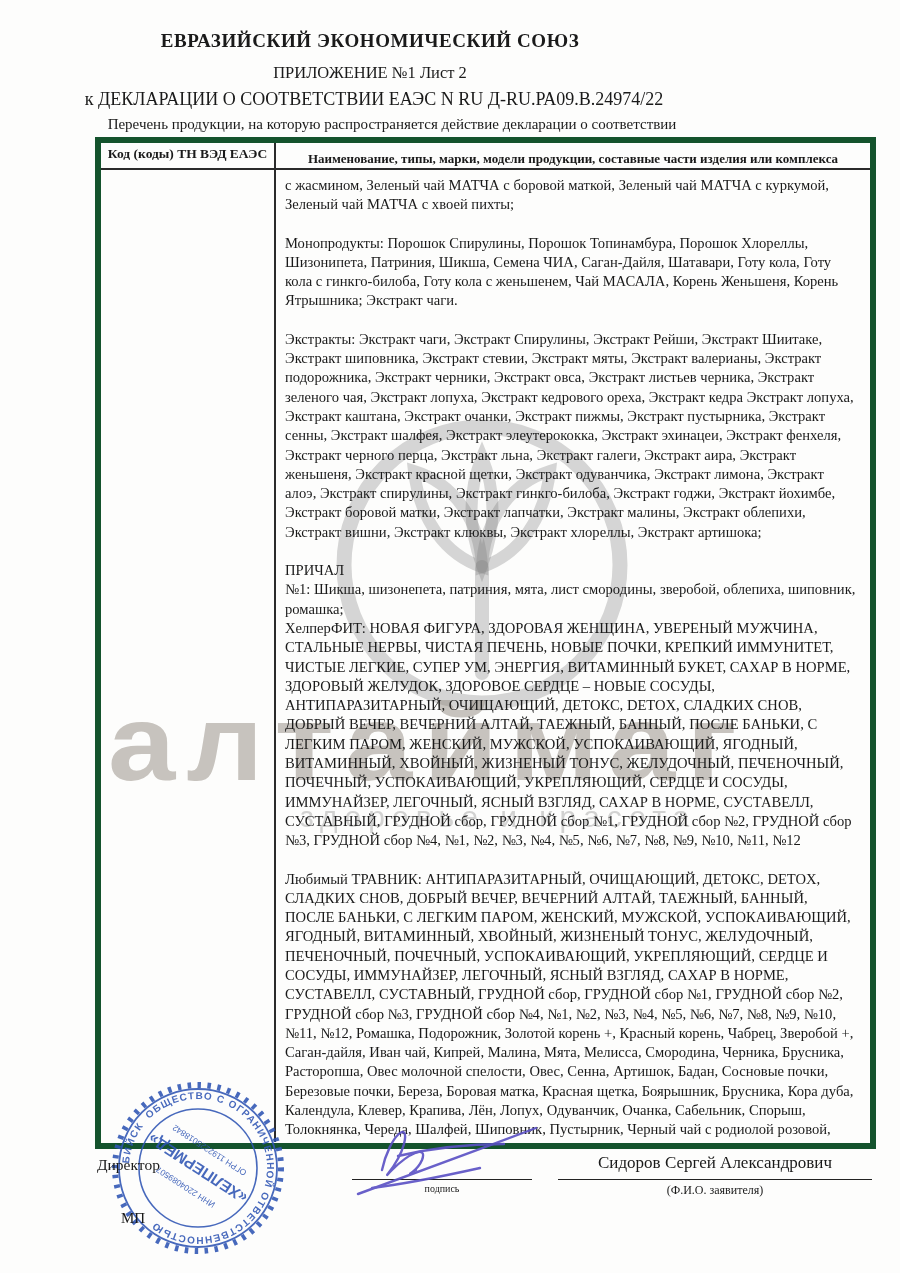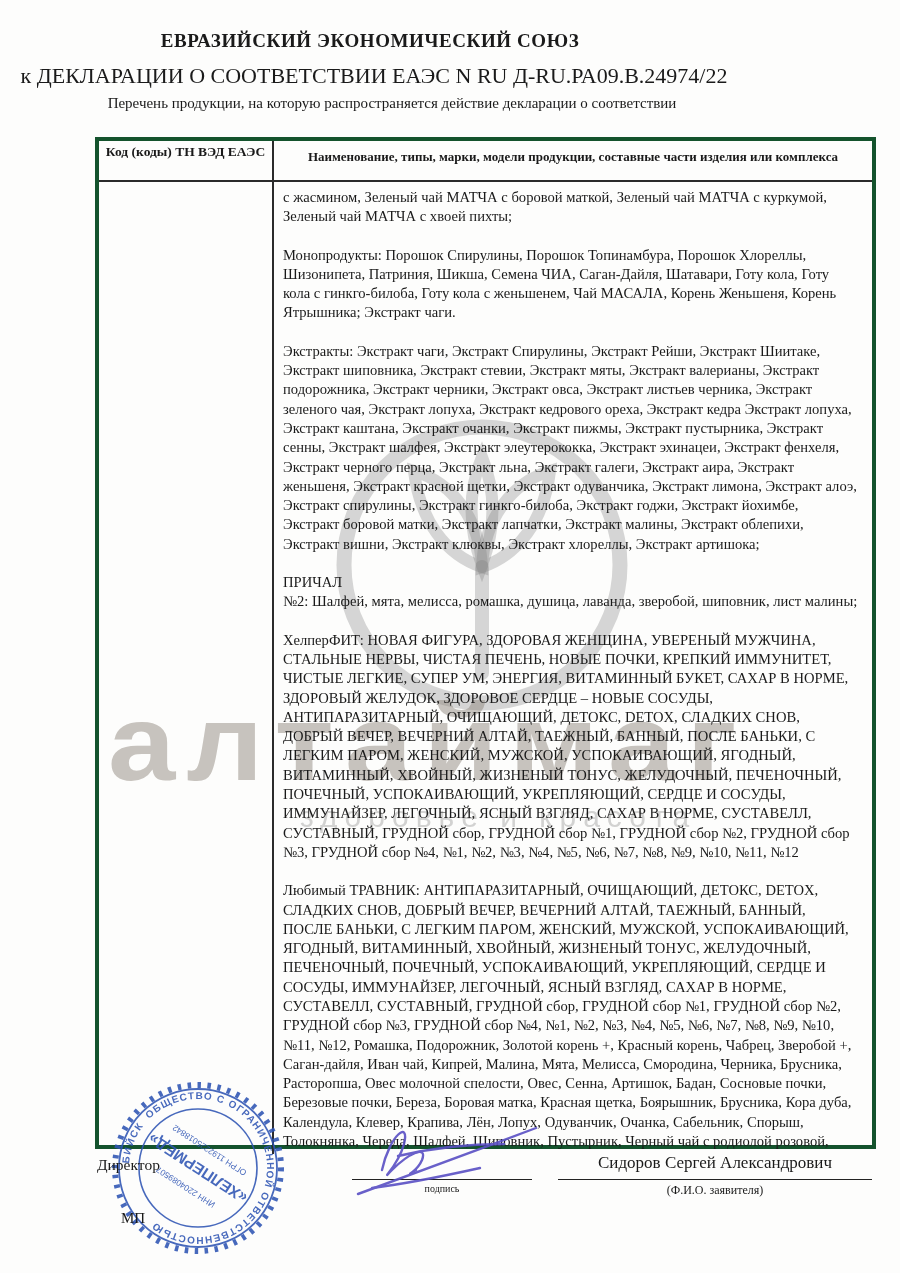--- a/index.html
+++ b/index.html
@@ -4,31 +4,31 @@
 <style>
   html,body{margin:0;padding:0;}
   body{
     width:900px;height:1273px;position:relative;background:#fdfdfc;
     font-family:"Liberation Serif", serif;color:#1a1a1a;overflow:hidden;
   }
   
   .doc-header{position:absolute;left:0;top:30px;width:740px;text-align:center;z-index:2;}
   .h-union{font-size:19px;font-weight:bold;letter-spacing:.6px;margin:0 0 11px 0;}
   .h-annex{font-size:16.5px;margin:0 0 6px 0;}
-  .h-decl{font-size:22px;margin:0 0 6px 8px;}
+  .h-decl{font-size:18px;margin:0 0 6px 8px;}
   .h-sub{font-size:15px;margin:0;padding-left:44px;}
   
   .products-table{
     position:absolute;left:95px;top:137px;width:781px;height:1012px;
-    border:4px solid #14532d;box-sizing:border-box;z-index:2;background:transparent;
+    border:6px solid #14532d;box-sizing:border-box;z-index:2;background:transparent;
   }
   .t-head{display:flex;border-bottom:2px solid #2b2b2b;}
   .t-head .c1{width:175px;border-right:2px solid #2b2b2b;box-sizing:border-box;
     font-weight:bold;font-size:13.5px;text-align:center;padding:3px 6px 2px 6px;line-height:16px;}
-  .t-head .c2{flex:1;font-weight:bold;font-size:13px;text-align:center;padding:8px 6px 16px 6px;line-height:15px;}
+  .t-head .c2{flex:1;font-weight:bold;font-size:13px;text-align:center;padding:8px 6px 2px 6px;line-height:15px;}
   .t-body{display:flex;height:972px;}
   .t-body .c1{width:175px;border-right:2px solid #2b2b2b;box-sizing:border-box;}
   .t-body .c2{flex:1;padding:6px 14px 0 9px;overflow:hidden;}
   .t-body p{margin:0;font-size:14.6px;line-height:19.3px;text-align:left;}
   .t-body p.gap{margin-bottom:19px;}
   
   .wm-logo{position:absolute;left:332px;top:415px;z-index:1;}
   .wm-brand{
     position:absolute;left:108px;top:680px;z-index:1;
     font-family:"Liberation Sans", sans-serif;font-weight:bold;
@@ -62,37 +62,38 @@
     <path d="M150,152 C152,106 178,68 218,56 C212,106 186,140 150,152 Z" stroke-width="12"></path>
     <path d="M150,150 C136,112 136,76 150,42 C164,76 164,112 150,150 Z" stroke-width="12"></path>
   </g>
 </svg>
 
 <div class="wm-brand">алтаймаг</div>
 <div class="wm-tagline">здоровье и красота</div>
 
 <div class="doc-header">
   <p class="h-union">ЕВРАЗИЙСКИЙ ЭКОНОМИЧЕСКИЙ СОЮЗ</p>
+  <p class="h-annex">ПРИЛОЖЕНИЕ №1 Лист 2</p>
   <p class="h-decl">к ДЕКЛАРАЦИИ  О СООТВЕТСТВИИ ЕАЭС N RU Д-RU.РА09.В.24974/22</p>
   <p class="h-sub">Перечень продукции, на которую распространяется действие декларации о соответствии</p>
 </div>
 
 <div class="products-table">
   <div class="t-head">
     <div class="c1">Код (коды) ТН ВЭД ЕАЭС</div>
     <div class="c2">Наименование, типы, марки, модели продукции, составные части изделия или комплекса</div>
   </div>
   <div class="t-body">
     <div class="c1"></div>
     <div class="c2">
       <p class="gap">с жасмином, Зеленый чай МАТЧА с боровой маткой, Зеленый чай МАТЧА с куркумой, Зеленый чай МАТЧА с хвоей пихты;</p>
       <p class="gap">Монопродукты: Порошок Спирулины, Порошок Топинамбура, Порошок Хлореллы, Шизонипета, Патриния, Шикша, Семена ЧИА, Саган-Дайля, Шатавари, Готу кола, Готу кола с гинкго-билоба,  Готу кола с женьшенем, Чай МАСАЛА, Корень Женьшеня, Корень Ятрышника; Экстракт чаги.</p>
       <p class="gap">Экстракты:  Экстракт чаги, Экстракт Спирулины, Экстракт Рейши, Экстракт Шиитаке, Экстракт шиповника, Экстракт стевии, Экстракт мяты, Экстракт валерианы, Экстракт подорожника, Экстракт черники, Экстракт овса, Экстракт листьев черника, Экстракт зеленого чая, Экстракт лопуха, Экстракт кедрового ореха, Экстракт кедра Экстракт лопуха, Экстракт каштана, Экстракт очанки, Экстракт пижмы, Экстракт пустырника, Экстракт сенны, Экстракт шалфея, Экстракт элеутерококка, Экстракт эхинацеи, Экстракт фенхеля, Экстракт черного перца, Экстракт льна, Экстракт галеги, Экстракт аира, Экстракт женьшеня, Экстракт красной щетки, Экстракт одуванчика, Экстракт лимона, Экстракт алоэ, Экстракт спирулины, Экстракт гинкго-билоба, Экстракт годжи, Экстракт йохимбе, Экстракт боровой матки, Экстракт лапчатки, Экстракт малины, Экстракт облепихи, Экстракт вишни, Экстракт клюквы, Экстракт хлореллы, Экстракт артишока;</p>
       <p>ПРИЧАЛ</p>
-      <p class="gap">№2: Шалфей, мята, мелисса, ромашка, душица, лаванда, зверобой, шиповник, лист малины;</p>
+      <p>№1: Шикша, шизонепета, патриния, мята, лист смородины, зверобой, облепиха, шиповник, ромашка;</p>
       <p class="gap">ХелперФИТ: НОВАЯ ФИГУРА,  ЗДОРОВАЯ ЖЕНЩИНА, УВЕРЕНЫЙ  МУЖЧИНА, СТАЛЬНЫЕ НЕРВЫ, ЧИСТАЯ ПЕЧЕНЬ, НОВЫЕ ПОЧКИ, КРЕПКИЙ  ИММУНИТЕТ, ЧИСТЫЕ ЛЕГКИЕ, СУПЕР УМ, ЭНЕРГИЯ, ВИТАМИННЫЙ БУКЕТ,  САХАР В НОРМЕ, ЗДОРОВЫЙ ЖЕЛУДОК, ЗДОРОВОЕ СЕРДЦЕ – НОВЫЕ СОСУДЫ, АНТИПАРАЗИТАРНЫЙ,  ОЧИЩАЮЩИЙ, ДЕТОКС, DETOX, СЛАДКИХ СНОВ, ДОБРЫЙ ВЕЧЕР, ВЕЧЕРНИЙ АЛТАЙ, ТАЕЖНЫЙ, БАННЫЙ, ПОСЛЕ БАНЬКИ, С ЛЕГКИМ ПАРОМ,  ЖЕНСКИЙ, МУЖСКОЙ, УСПОКАИВАЮЩИЙ, ЯГОДНЫЙ, ВИТАМИННЫЙ, ХВОЙНЫЙ, ЖИЗНЕНЫЙ ТОНУС, ЖЕЛУДОЧНЫЙ, ПЕЧЕНОЧНЫЙ, ПОЧЕЧНЫЙ, УСПОКАИВАЮЩИЙ, УКРЕПЛЯЮЩИЙ,  СЕРДЦЕ И СОСУДЫ, ИММУНАЙЗЕР,  ЛЕГОЧНЫЙ, ЯСНЫЙ ВЗГЛЯД, САХАР В НОРМЕ,  СУСТАВЕЛЛ, СУСТАВНЫЙ,  ГРУДНОЙ  сбор, ГРУДНОЙ  сбор №1, ГРУДНОЙ  сбор №2, ГРУДНОЙ  сбор №3, ГРУДНОЙ  сбор №4, №1, №2, №3, №4, №5, №6, №7, №8, №9, №10, №11, №12</p>
       <p>Любимый ТРАВНИК:  АНТИПАРАЗИТАРНЫЙ,  ОЧИЩАЮЩИЙ, ДЕТОКС, DETOX, СЛАДКИХ СНОВ, ДОБРЫЙ ВЕЧЕР, ВЕЧЕРНИЙ АЛТАЙ, ТАЕЖНЫЙ, БАННЫЙ, ПОСЛЕ БАНЬКИ, С ЛЕГКИМ ПАРОМ, ЖЕНСКИЙ, МУЖСКОЙ, УСПОКАИВАЮЩИЙ, ЯГОДНЫЙ, ВИТАМИННЫЙ, ХВОЙНЫЙ, ЖИЗНЕНЫЙ ТОНУС, ЖЕЛУДОЧНЫЙ, ПЕЧЕНОЧНЫЙ, ПОЧЕЧНЫЙ, УСПОКАИВАЮЩИЙ, УКРЕПЛЯЮЩИЙ, СЕРДЦЕ И СОСУДЫ, ИММУНАЙЗЕР,  ЛЕГОЧНЫЙ, ЯСНЫЙ ВЗГЛЯД, САХАР В НОРМЕ, СУСТАВЕЛЛ, СУСТАВНЫЙ, ГРУДНОЙ сбор, ГРУДНОЙ сбор №1, ГРУДНОЙ  сбор №2, ГРУДНОЙ  сбор №3, ГРУДНОЙ  сбор №4, №1, №2, №3, №4, №5, №6, №7, №8, №9, №10, №11, №12, Ромашка,  Подорожник, Золотой корень +, Красный корень, Чабрец, Зверобой +, Саган-дайля, Иван чай, Кипрей, Малина, Мята, Мелисса, Смородина, Черника, Брусника, Расторопша, Овес молочной спелости, Овес, Сенна, Артишок, Бадан, Сосновые почки, Березовые почки, Береза, Боровая матка, Красная щетка, Боярышник, Брусника, Кора дуба, Календула, Клевер, Крапива, Лён, Лопух, Одуванчик, Очанка, Сабельник, Спорыш, Толокнянка, Череда, Шалфей, Шиповник, Пустырник, Черный чай с родиолой розовой,</p>
     </div>
   </div>
 </div>
 
 <svg class="stamp" width="176" height="176" viewBox="0 0 176 176">
   <defs>
     <path id="ringPath" d="M88,88 m-69,0 a69,69 0 1,1 138,0 a69,69 0 1,1 -138,0"></path>
   </defs>

